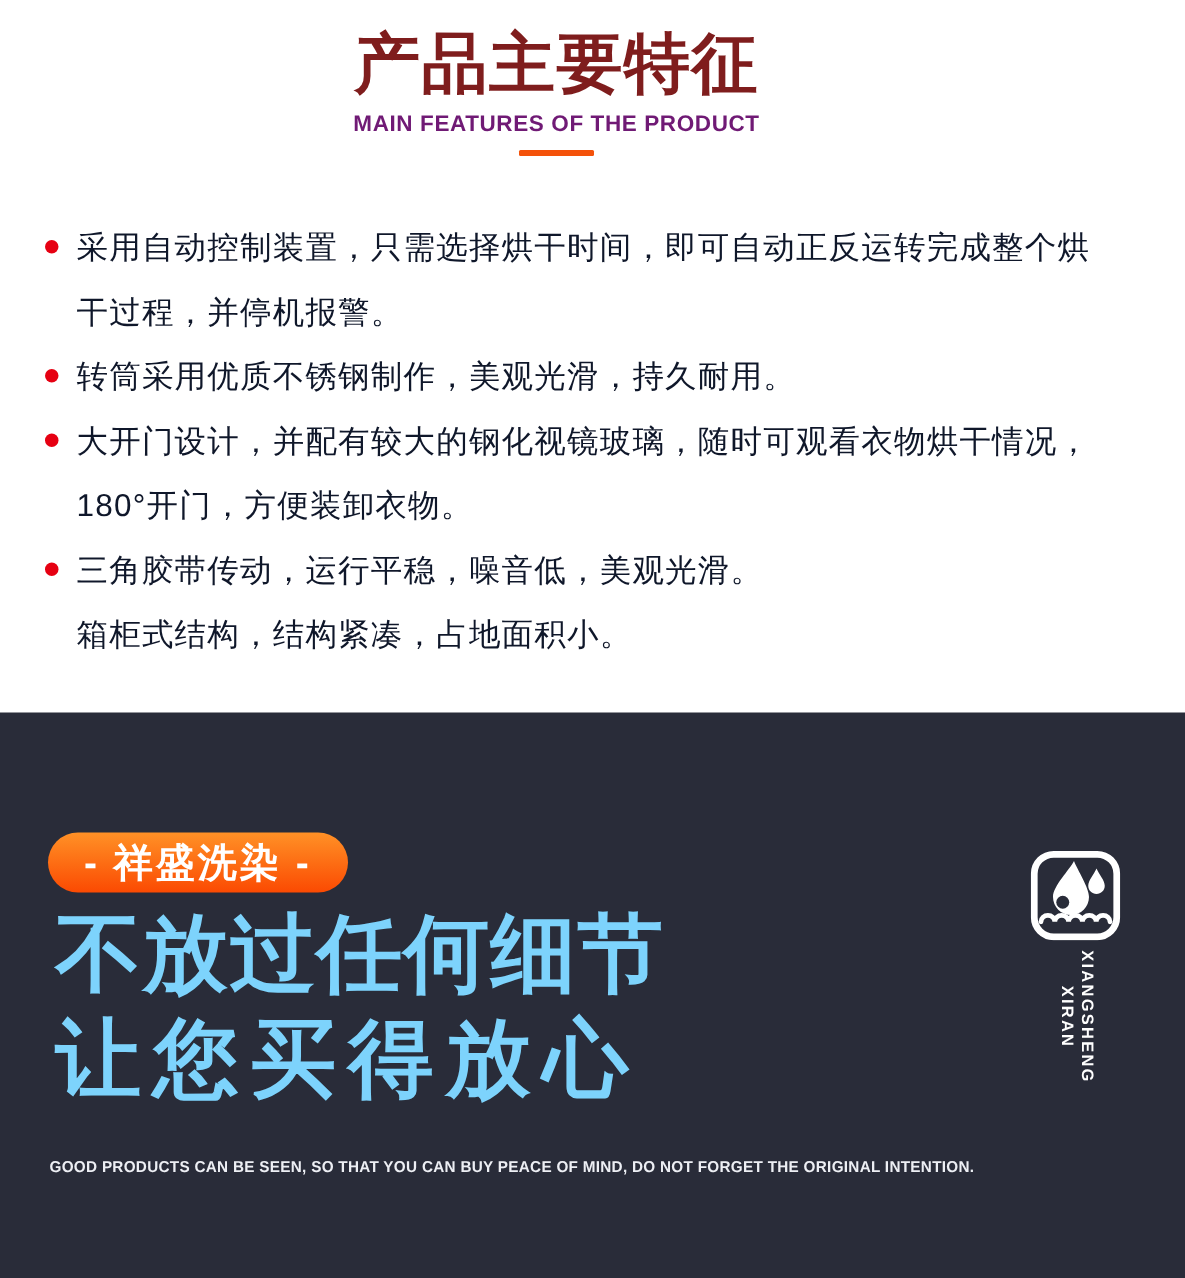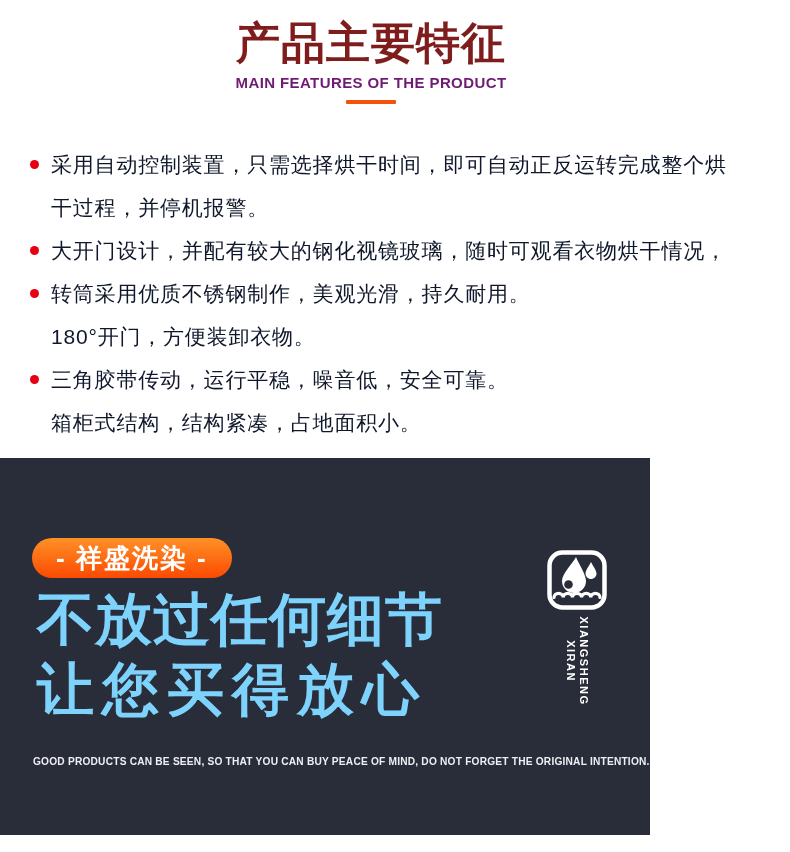--- a/index.html
+++ b/index.html
@@ -16,21 +16,21 @@
   .subtitle { margin-top:5px; font-size:15px; font-weight:700; color:#701a75; letter-spacing:0.4px; }
   .divider { width:50px; height:4px; margin:9px auto 0; border-radius:1px; }
 
   .features { position:absolute; top:143px; left:30px; }
   .feat-row { display:flex; align-items:center; height:43px; white-space:nowrap; }
   .dot { width:9px; height:9px; border-radius:50%; margin-right:12px; flex:none; }
   .dot.hidden { visibility:hidden; }
   .feat-text { font-size:21px; color:#0f172a; letter-spacing:0.8px; }
 
   
-  .brand { position:absolute; left:0; top:458px; width:650px; height:377px; }
+  .brand { position:absolute; left:0; top:475px; width:790px; height:377px; }
 
   .badge {
     position:absolute; left:32px; top:80px; height:40px;
     padding:0 24px; border-radius:20px;
     display:flex; align-items:center;
     color:#ffffff; font-size:26px; font-weight:700; letter-spacing:2px;
   }
 
   .headline { position:absolute; left:37px; top:126px; color:#7dd3fc; font-weight:700; white-space:nowrap; }
   .headline .hl1 { font-size:57px; line-height:70px; letter-spacing:1px; }
@@ -69,33 +69,33 @@
     <div class="feat-row">
       <span class="dot" style="background: rgb(230, 0, 18);"></span>
       <span class="feat-text">采用自动控制装置，只需选择烘干时间，即可自动正反运转完成整个烘</span>
     </div>
     <div class="feat-row">
       <span class="dot hidden" style="background: rgb(230, 0, 18);"></span>
       <span class="feat-text">干过程，并停机报警。</span>
     </div>
     <div class="feat-row">
       <span class="dot" style="background: rgb(230, 0, 18);"></span>
-      <span class="feat-text">大开门设计，并配有较大的钢化视镜玻璃，随时可观看衣物烘干情况，</span>
+      <span class="feat-text">转筒采用优质不锈钢制作，美观光滑，持久耐用。</span>
     </div>
     <div class="feat-row">
       <span class="dot" style="background: rgb(230, 0, 18);"></span>
-      <span class="feat-text">转筒采用优质不锈钢制作，美观光滑，持久耐用。</span>
+      <span class="feat-text">大开门设计，并配有较大的钢化视镜玻璃，随时可观看衣物烘干情况，</span>
     </div>
     <div class="feat-row">
       <span class="dot hidden" style="background: rgb(230, 0, 18);"></span>
       <span class="feat-text">180°开门，方便装卸衣物。</span>
     </div>
     <div class="feat-row">
       <span class="dot" style="background: rgb(230, 0, 18);"></span>
-      <span class="feat-text">三角胶带传动，运行平稳，噪音低，安全可靠。</span>
+      <span class="feat-text">三角胶带传动，运行平稳，噪音低，美观光滑。</span>
     </div>
     <div class="feat-row">
       <span class="dot hidden" style="background: rgb(230, 0, 18);"></span>
       <span class="feat-text">箱柜式结构，结构紧凑，占地面积小。</span>
     </div>
   </div>
 
   <div class="brand" style="background: rgb(41, 44, 57);">
 
     <div class="badge" style="background: linear-gradient(rgb(255, 145, 38) 0%, rgb(251, 74, 2) 100%);">- 祥盛洗染 -</div>

